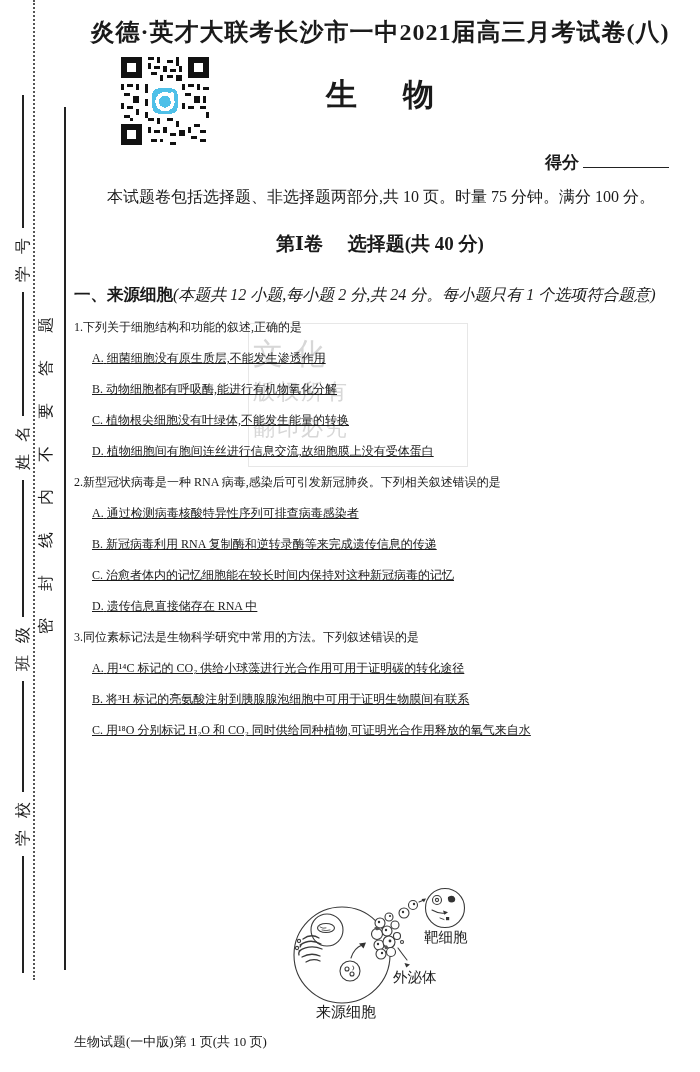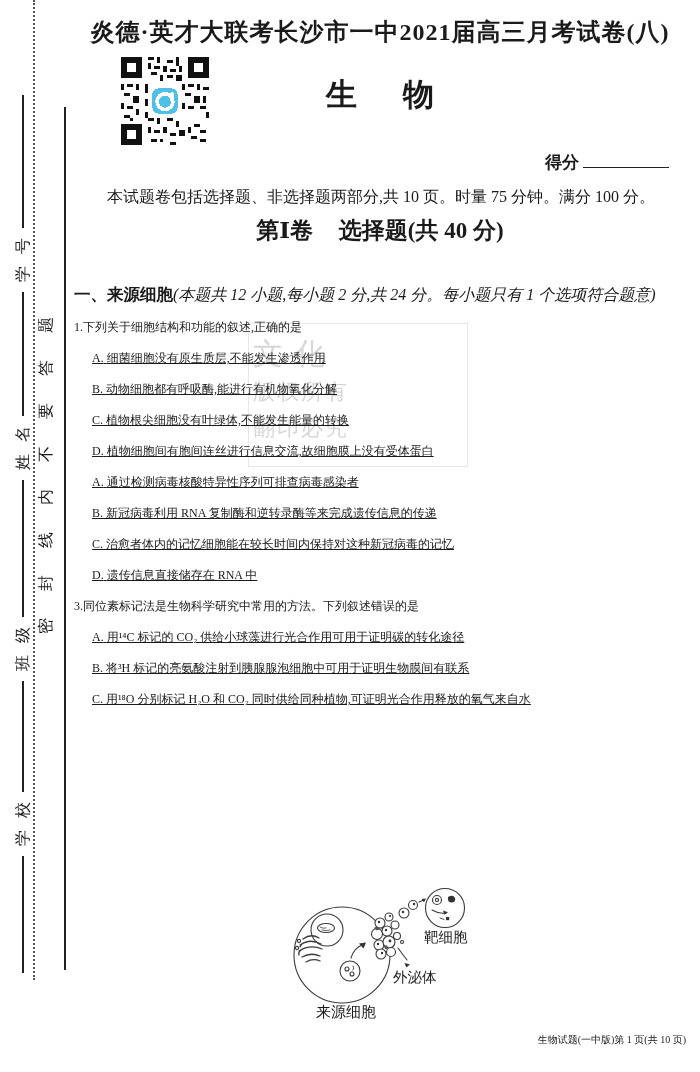--- a/index.html
+++ b/index.html
@@ -18,33 +18,33 @@
   
   .title{left:74px;top:16px;width:612px;text-align:center;font-size:24px;font-weight:bold;
          letter-spacing:1px;white-space:nowrap;}
   .qr{left:118px;top:57px;}
   .subject{left:74px;top:74px;width:612px;text-align:center;font-size:31px;font-weight:bold;
            letter-spacing:46px;padding-left:46px;box-sizing:border-box;}
   .score{left:545px;top:150px;font-size:17px;font-weight:bold;white-space:nowrap;}
   .score .line{display:inline-block;width:86px;border-bottom:1.5px solid #222;height:17px;
                font-weight:normal;}
   .intro{left:107px;top:187px;width:580px;font-size:16px;white-space:nowrap;}
-  .section-head{left:74px;top:215px;width:612px;text-align:center;font-size:23px;font-weight:bold;}
+  .section-head{left:74px;top:231px;width:612px;text-align:center;font-size:19px;font-weight:bold;}
   .section-head .vol{margin-right:20px;}
   .part-head{left:74px;top:284px;width:616px;font-size:16px;white-space:nowrap;}
   .part-head .pt{font-weight:bold;font-size:16.5px;}
   .part-head .note{font-style:italic;}
   
   .questions{left:74px;top:312px;width:612px;font-size:12px;line-height:31px;}
   .qstem{padding-left:18px;text-indent:-18px;}
   .opt{padding-left:36px;text-indent:-18px;text-decoration:underline;}
   .qnum{display:inline;}
   
   .diagram{left:280px;top:886px;width:200px;height:148px;}
-  .footer{left:74px;top:1033px;width:612px;text-align:right;font-size:10px;}
+  .footer{left:74px;top:1033px;width:612px;text-align:left;font-size:13px;}
   
   .watermark{left:248px;top:323px;width:220px;height:144px;border:1px solid #e7e7e7;
              z-index:0;color:#d7d7d7;padding:10px 16px 0 4px;box-sizing:border-box;}
   .watermark .w1{font-size:30px;letter-spacing:12px;line-height:40px;}
   .watermark .w2{font-size:22px;letter-spacing:2px;line-height:36px;}
   .fg{z-index:1;}
   svg text{font-family:"Liberation Serif","DejaVu Serif",serif;fill:#1a1a1a;}
 </style>
 </head>
 <body>
@@ -178,20 +178,21 @@
 
   <div>
     <div class="qstem"><span class="qnum">1.</span><span>下列关于细胞结构和功能的叙述,正确的是</span></div>
     <div class="opt"><span>A.</span> <span>细菌细胞没有原生质层,不能发生渗透作用</span></div>
     <div class="opt"><span>B.</span> <span>动物细胞都有呼吸酶,能进行有机物氧化分解</span></div>
     <div class="opt"><span>C.</span> <span>植物根尖细胞没有叶绿体,不能发生能量的转换</span></div>
     <div class="opt"><span>D.</span> <span>植物细胞间有胞间连丝进行信息交流,故细胞膜上没有受体蛋白</span></div>
   </div>
 
   <div>
+    <div class="qstem"><span class="qnum">2.</span><span>新型冠状病毒是一种 RNA 病毒,感染后可引发新冠肺炎。下列相关叙述错误的是</span></div>
     <div class="opt"><span>A.</span> <span>通过检测病毒核酸特异性序列可排查病毒感染者</span></div>
     <div class="opt"><span>B.</span> <span>新冠病毒利用 RNA 复制酶和逆转录酶等来完成遗传信息的传递</span></div>
     <div class="opt"><span>C.</span> <span>治愈者体内的记忆细胞能在较长时间内保持对这种新冠病毒的记忆</span></div>
     <div class="opt"><span>D.</span> <span>遗传信息直接储存在 RNA 中</span></div>
   </div>
 
   <div>
     <div class="qstem"><span class="qnum">3.</span><span>同位素标记法是生物科学研究中常用的方法。下列叙述错误的是</span></div>
     <div class="opt"><span>A.</span> <span>用¹⁴C 标记的 CO₂ 供给小球藻进行光合作用可用于证明碳的转化途径</span></div>
     <div class="opt"><span>B.</span> <span>将³H 标记的亮氨酸注射到胰腺腺泡细胞中可用于证明生物膜间有联系</span></div>

